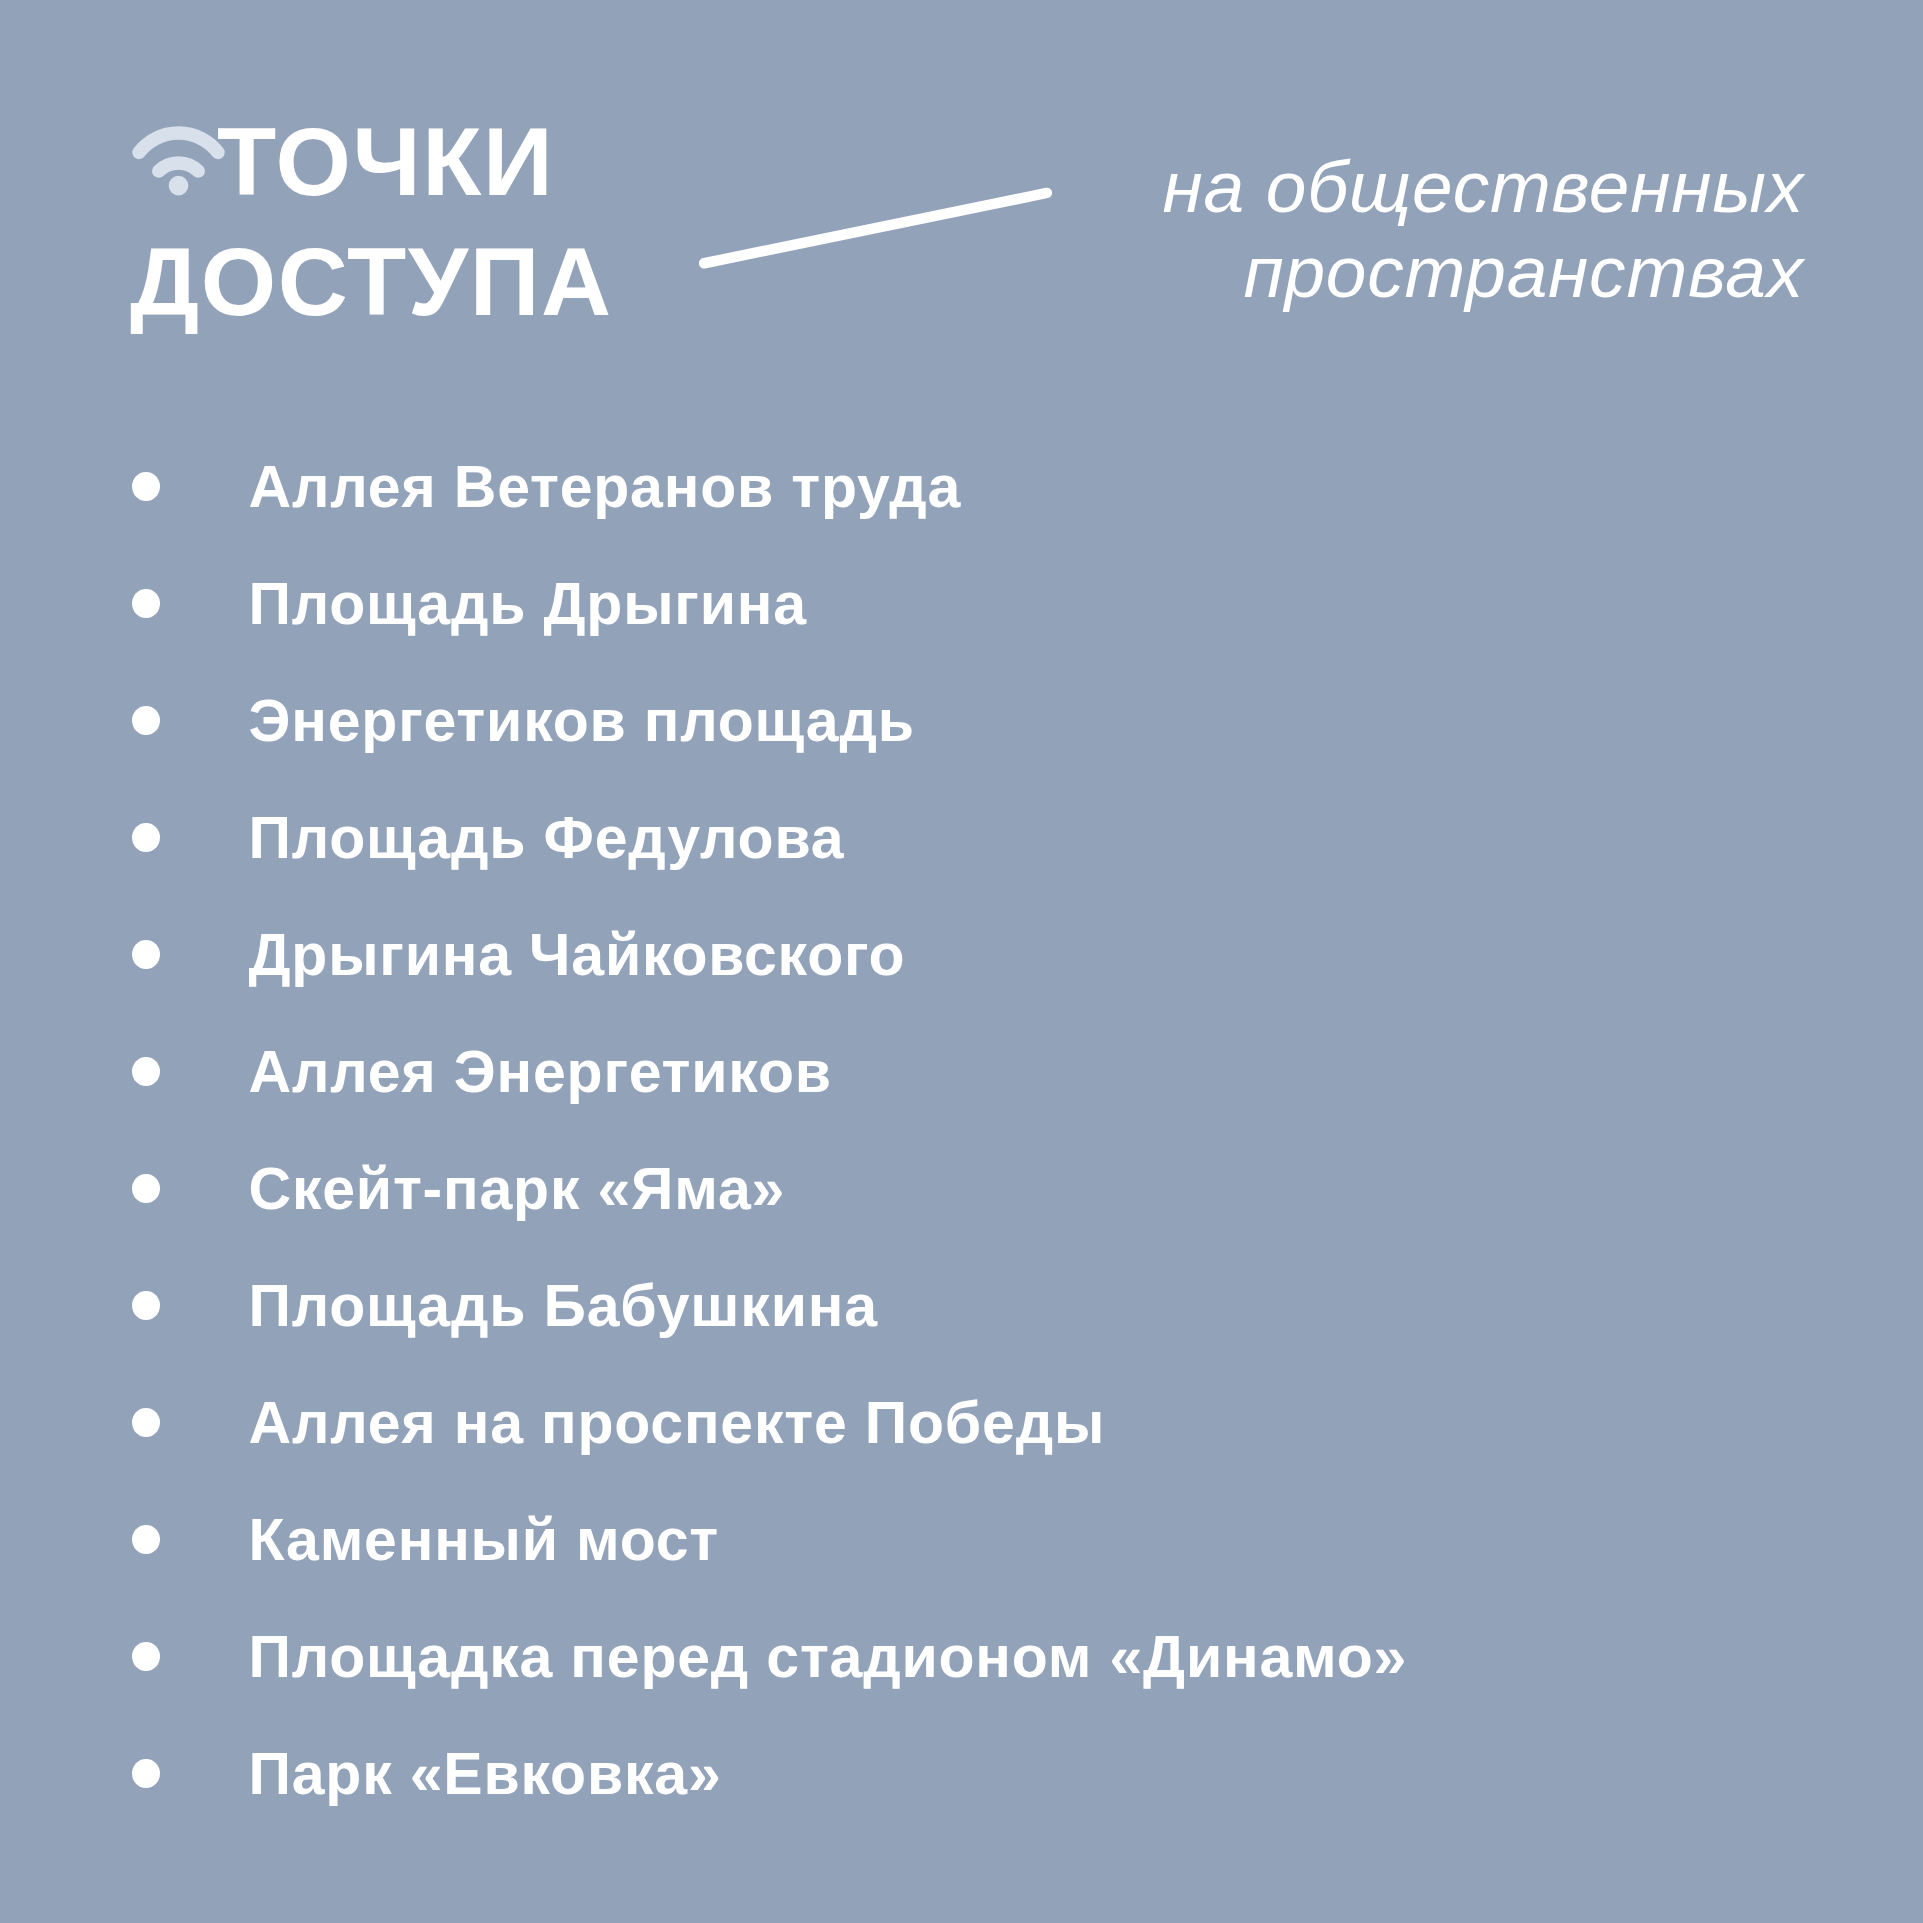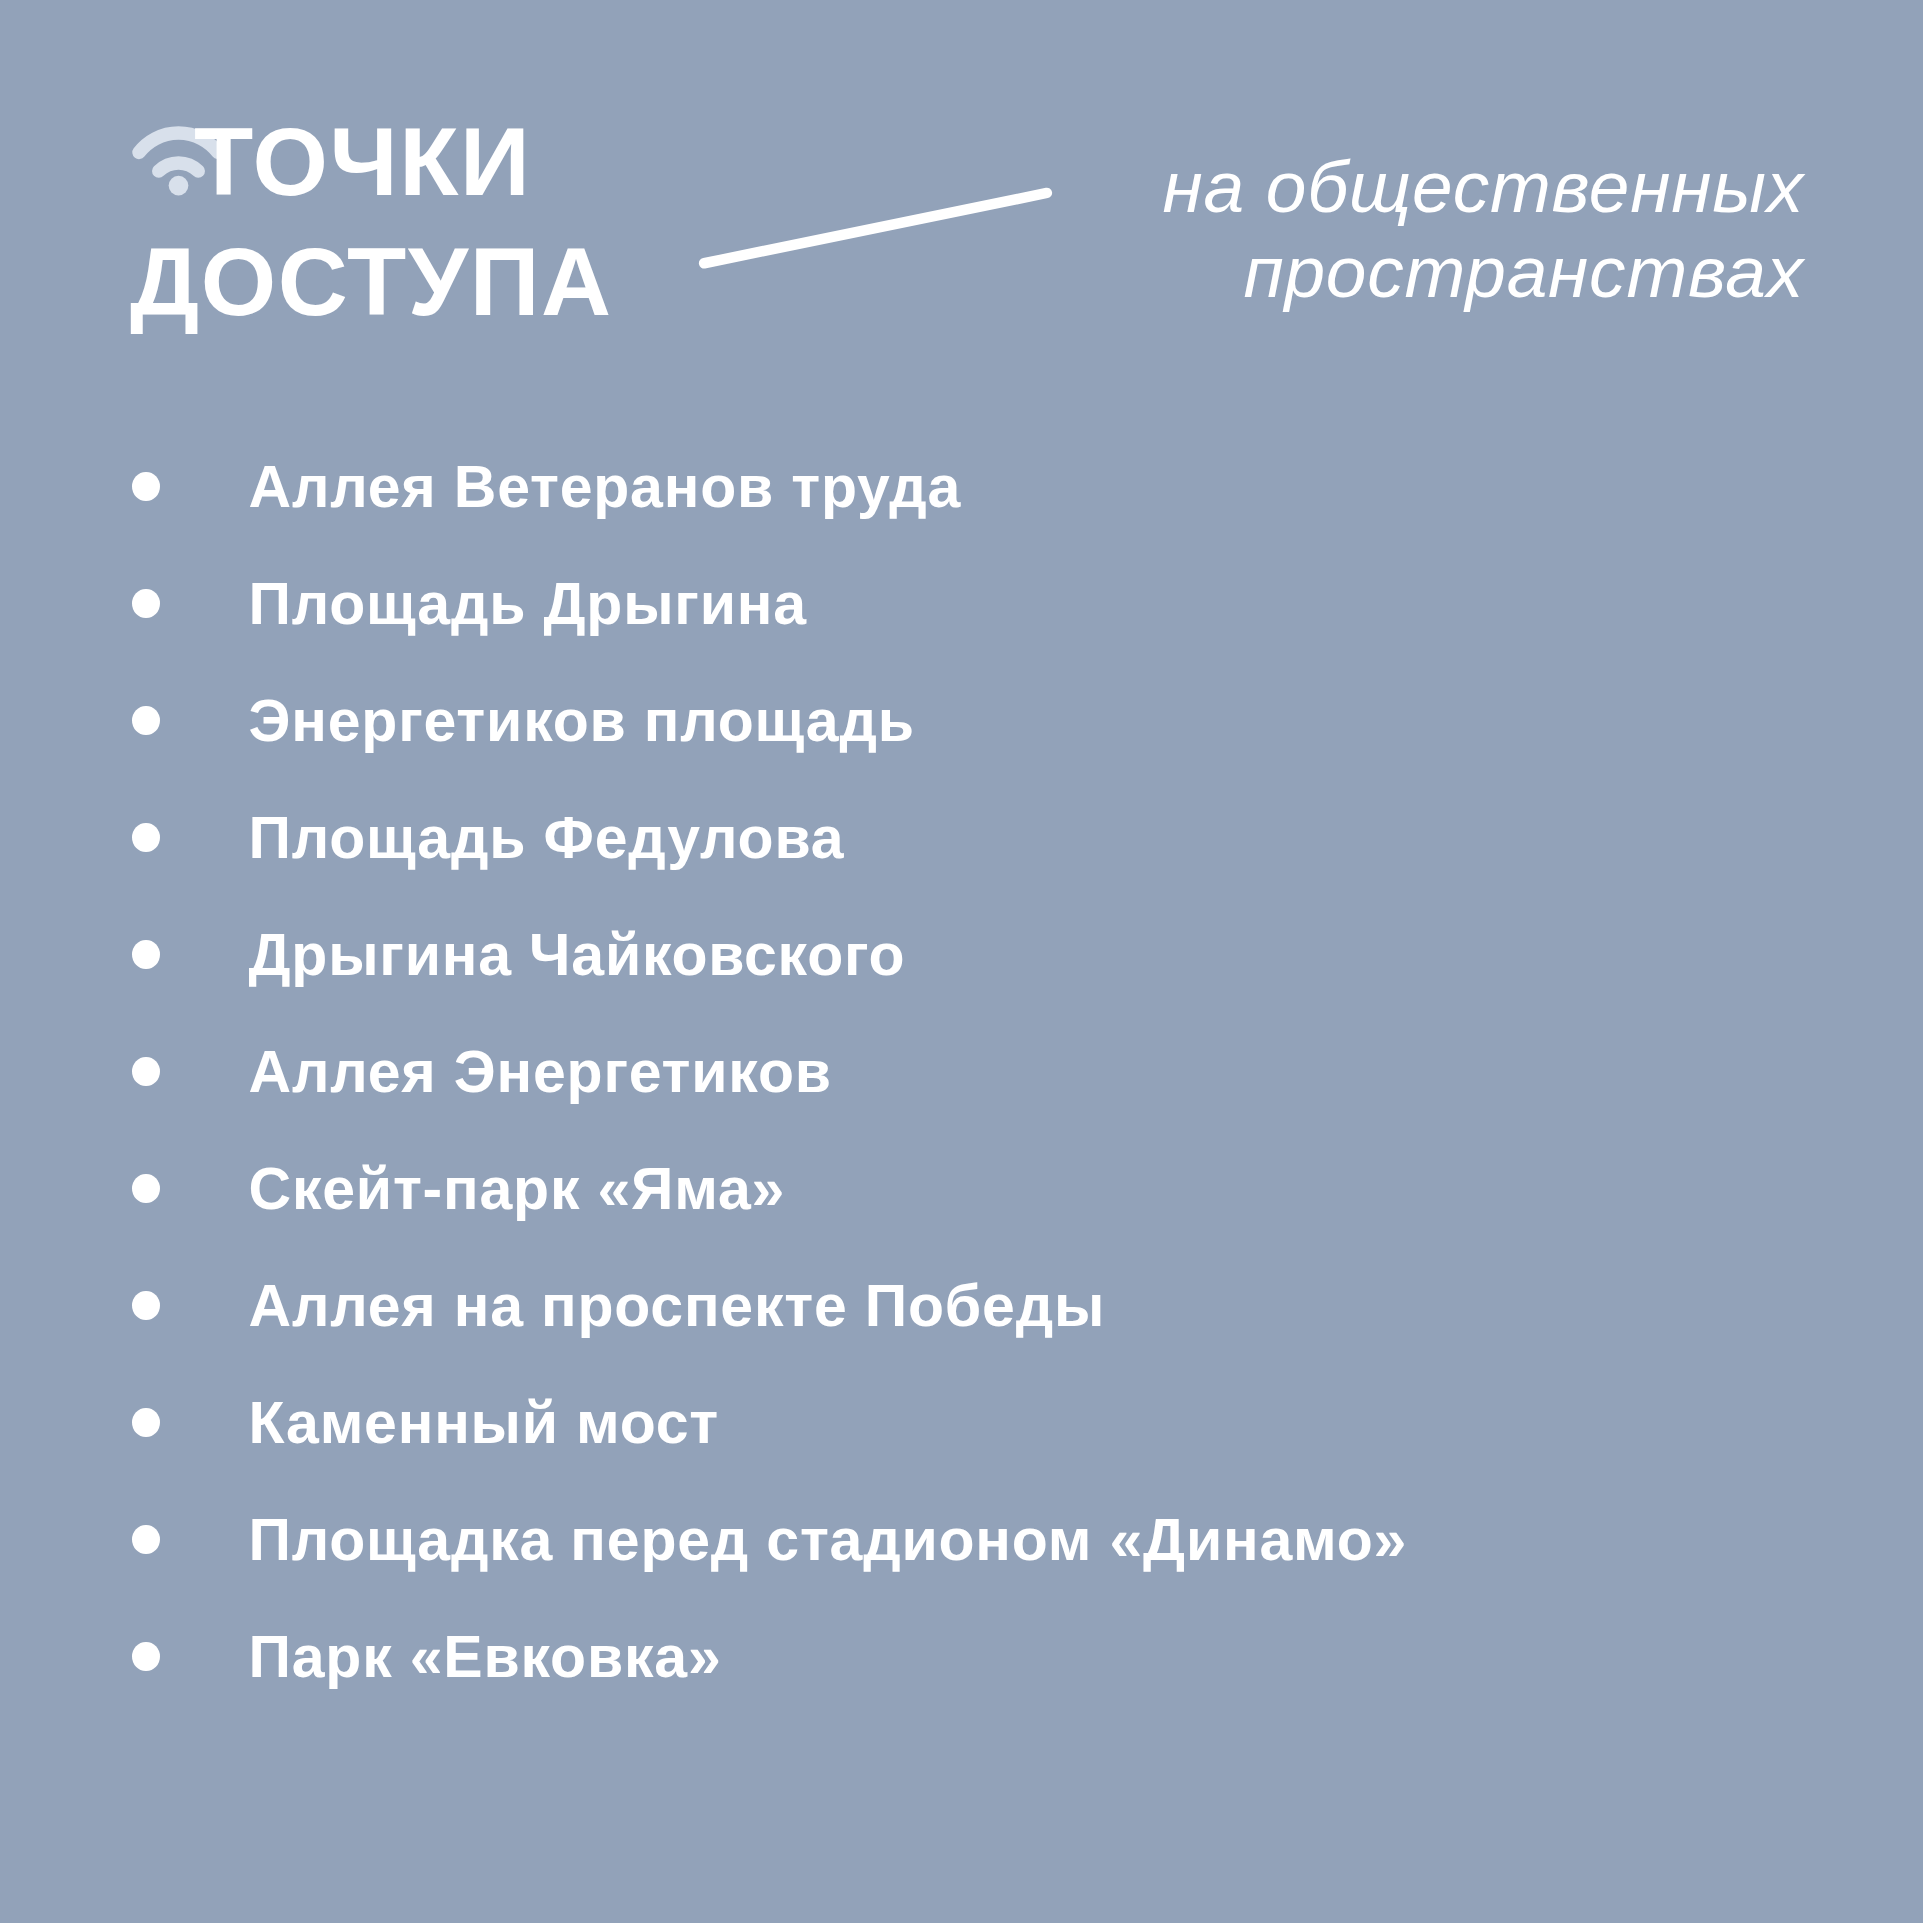--- a/index.html
+++ b/index.html
@@ -31,21 +31,21 @@
     left: 130px;
     top: 102px;
     margin: 0;
     color: var(--fg, #ffffff);
     font-size: 97px;
     line-height: 120px;
     font-weight: 700;
     letter-spacing: 1.6px;
     white-space: nowrap;
   }
-  .title .line1 { display: block; margin-left: 64px; }
+  .title .line1 { display: block; margin-left: 87px; }
   .title .line2 { display: block; }
 
   .connector {
     position: absolute;
     left: 689px;
     top: 180px;
     width: 373px;
     height: 97px;
     overflow: visible;
   }
@@ -148,20 +148,24 @@
     <li class="point">
       <span class="bullet"></span>
       <span class="label">Аллея Энергетиков</span>
     </li>
     <li class="point">
       <span class="bullet"></span>
       <span class="label">Скейт-парк «Яма»</span>
     </li>
     <li class="point">
       <span class="bullet"></span>
+      <span class="label">Площадь Бабушкина</span>
+    </li>
+    <li class="point">
+      <span class="bullet"></span>
       <span class="label">Аллея на проспекте Победы</span>
     </li>
     <li class="point">
       <span class="bullet"></span>
       <span class="label">Каменный мост</span>
     </li>
     <li class="point">
       <span class="bullet"></span>
       <span class="label">Площадка перед стадионом «Динамо»</span>
     </li>

